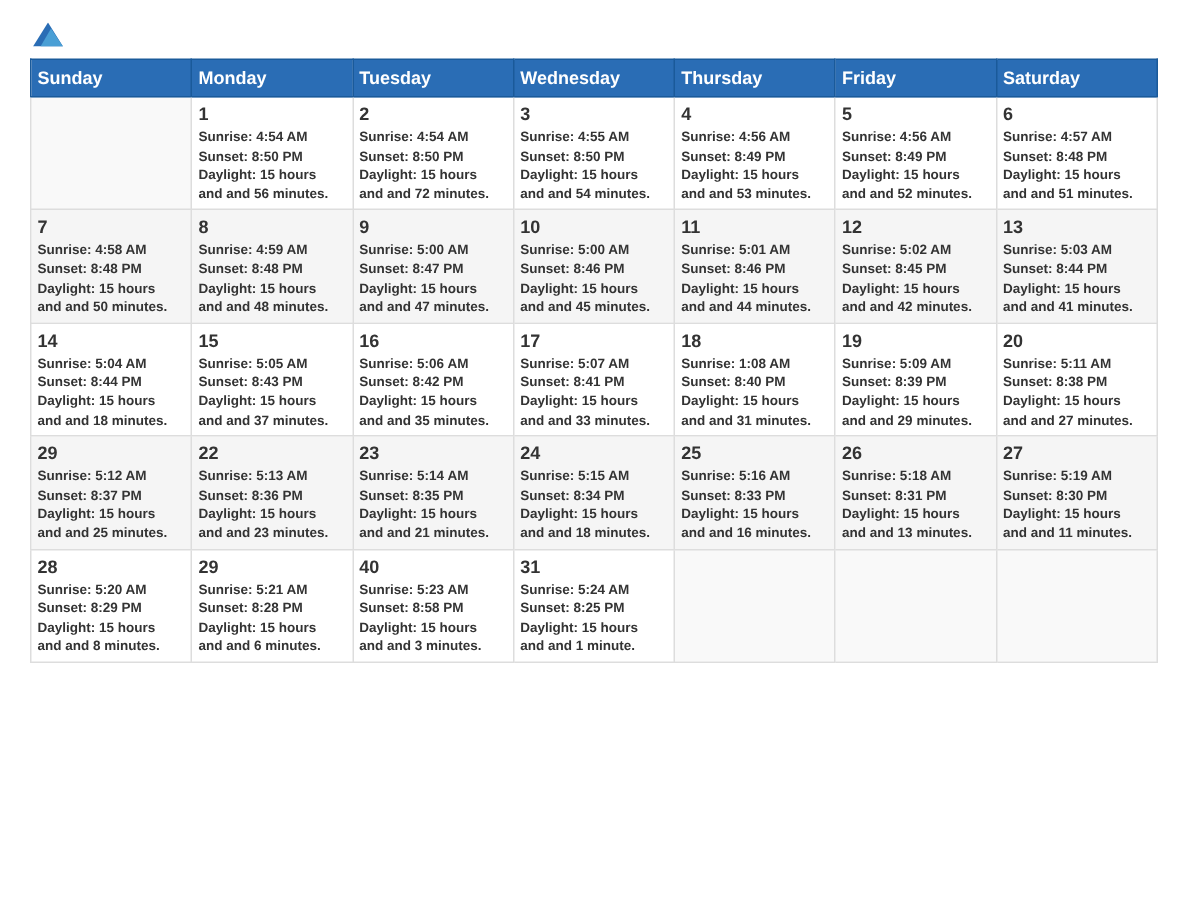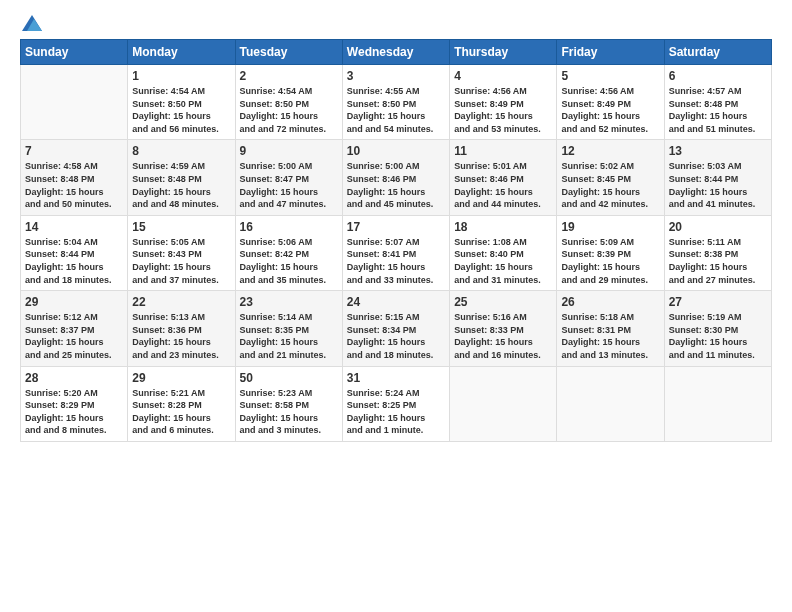--- a/index.html
+++ b/index.html
@@ -337,21 +337,21 @@
           <td>
             <span class="day-number">29</span>
             <div class="day-info">
               <div>Sunrise: 5:21 AM</div>
               <div>Sunset: 8:28 PM</div>
               <div>Daylight: 15 hours</div>
               <div>and and 6 minutes.</div>
             </div>
           </td>
           <td>
-            <span class="day-number">50</span>
+            <span class="day-number">40</span>
             <div class="day-info">
               <div>Sunrise: 5:23 AM</div>
               <div>Sunset: 8:58 PM</div>
               <div>Daylight: 15 hours</div>
               <div>and and 3 minutes.</div>
             </div>
           </td>
           <td>
             <span class="day-number">31</span>
             <div class="day-info">

